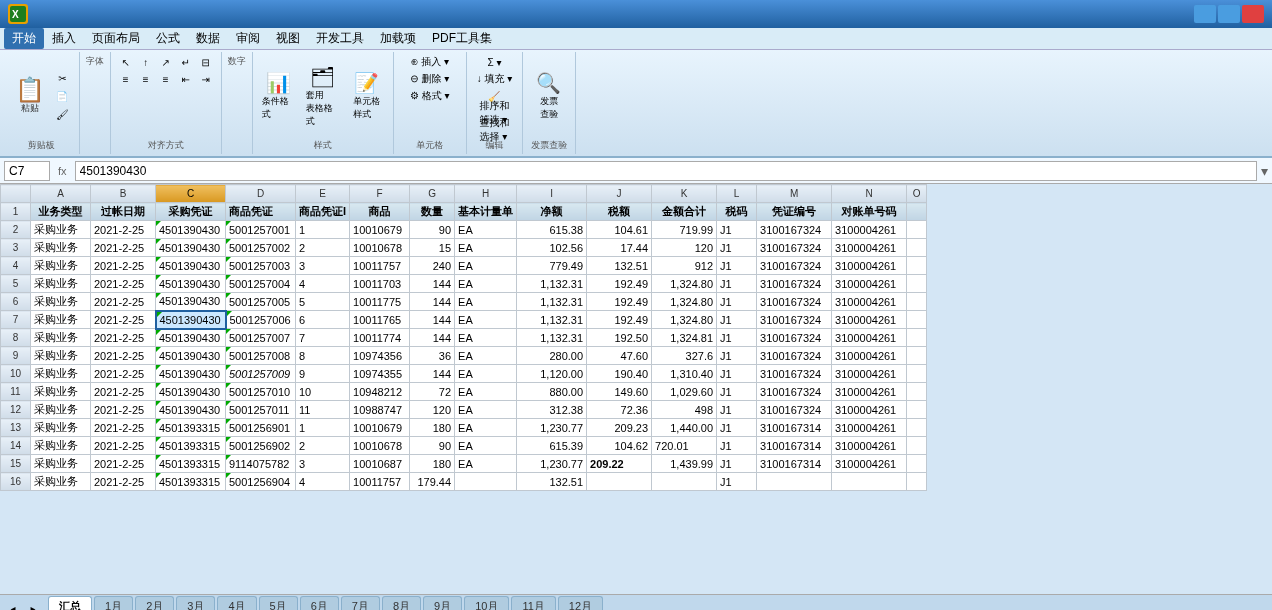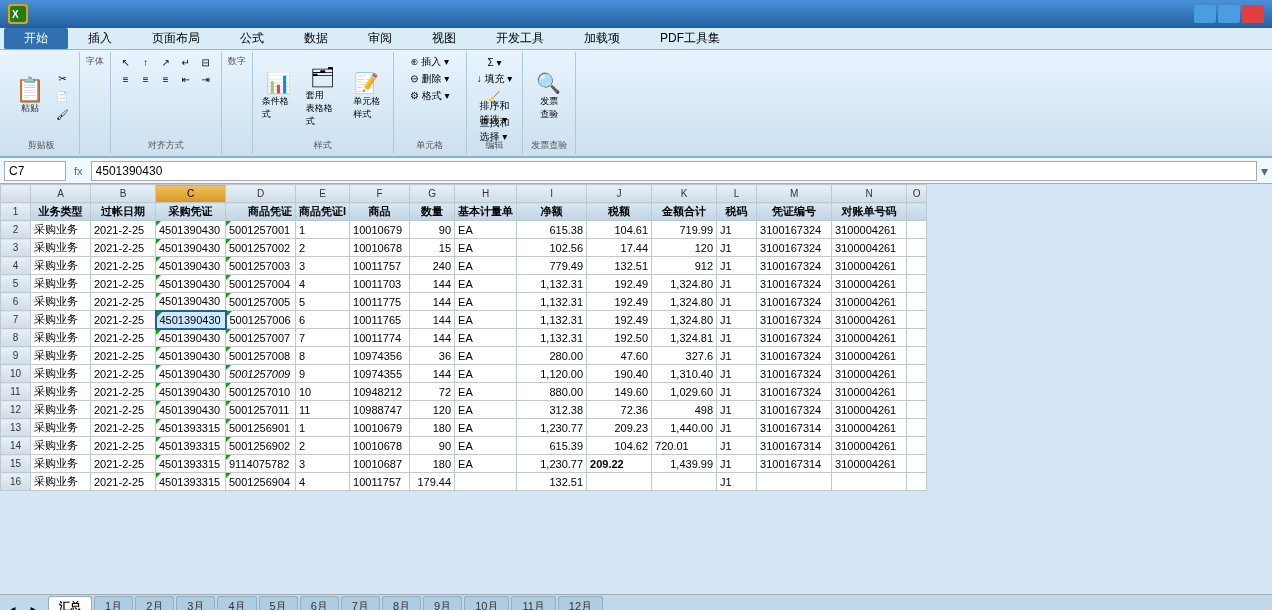--- a/index.html
+++ b/index.html
@@ -33,41 +33,41 @@
     
     .menu-bar {
       background: #d9ecf7;
       height: 22px;
       display: flex;
       align-items: center;
       padding: 0 4px;
       border-bottom: 1px solid #aac;
     }
     .menu-item {
-      padding: 2px 20px;
+      padding: 2px 8px;
       cursor: pointer;
       font-size: 12px;
       color: #000;
       border-radius: 2px;
     }
     .menu-item:hover, .menu-item.active { background: #b8d4e8; }
     .menu-item.active { background: #3070b0; color: white; }
 
     
     .formula-bar {
       background: #f0f8ff;
       height: 26px;
       display: flex;
       align-items: center;
       border-bottom: 1px solid #aaa;
       padding: 0 4px;
       gap: 4px;
     }
     .cell-ref {
-      width: 62px;
+      width: 46px;
       border: 1px solid #aaa;
       padding: 2px 4px;
       font-size: 12px;
       background: white;
     }
     .formula-icon { color: #666; font-size: 11px; padding: 0 4px; }
     .formula-input {
       flex: 1;
       border: 1px solid #aaa;
       padding: 2px 4px;
@@ -358,21 +358,21 @@
           <th class="col-header" style="width: 75px; min-width: 75px;">N</th>
           <th class="col-header" style="width: 20px; min-width: 20px;">O</th>
         </tr>
     </thead>
     <tbody id="grid-body">
     <tr>
           <td class="row-header">1</td>
           <td style="width: 60px; min-width: 60px; background: linear-gradient(rgb(216, 232, 240), rgb(192, 212, 228)); font-weight: bold; text-align: center;">业务类型</td>
           <td style="width: 65px; min-width: 65px; background: linear-gradient(rgb(216, 232, 240), rgb(192, 212, 228)); font-weight: bold; text-align: center;">过帐日期</td>
           <td style="width: 70px; min-width: 70px; background: linear-gradient(rgb(216, 232, 240), rgb(192, 212, 228)); font-weight: bold; text-align: center;">采购凭证</td>
-          <td style="width: 70px; min-width: 70px; background: linear-gradient(rgb(216, 232, 240), rgb(192, 212, 228)); font-weight: bold; text-align: right;">商品凭证</td>
+          <td style="width: 70px; min-width: 70px; background: linear-gradient(rgb(216, 232, 240), rgb(192, 212, 228)); font-weight: bold; text-align: left;">商品凭证</td>
           <td style="width: 50px; min-width: 50px; background: linear-gradient(rgb(216, 232, 240), rgb(192, 212, 228)); font-weight: bold; text-align: center;">商品凭证I</td>
           <td style="width: 60px; min-width: 60px; background: linear-gradient(rgb(216, 232, 240), rgb(192, 212, 228)); font-weight: bold; text-align: center;">商品</td>
           <td style="width: 45px; min-width: 45px; background: linear-gradient(rgb(216, 232, 240), rgb(192, 212, 228)); font-weight: bold; text-align: center;">数量</td>
           <td style="width: 50px; min-width: 50px; background: linear-gradient(rgb(216, 232, 240), rgb(192, 212, 228)); font-weight: bold; text-align: center;">基本计量单</td>
           <td style="width: 70px; min-width: 70px; background: linear-gradient(rgb(216, 232, 240), rgb(192, 212, 228)); font-weight: bold; text-align: center;">净额</td>
           <td style="width: 65px; min-width: 65px; background: linear-gradient(rgb(216, 232, 240), rgb(192, 212, 228)); font-weight: bold; text-align: center;">税额</td>
           <td style="width: 65px; min-width: 65px; background: linear-gradient(rgb(216, 232, 240), rgb(192, 212, 228)); font-weight: bold; text-align: center;">金额合计</td>
           <td style="width: 40px; min-width: 40px; background: linear-gradient(rgb(216, 232, 240), rgb(192, 212, 228)); font-weight: bold; text-align: center;">税码</td>
           <td style="width: 75px; min-width: 75px; background: linear-gradient(rgb(216, 232, 240), rgb(192, 212, 228)); font-weight: bold; text-align: center;">凭证编号</td>
           <td style="width: 75px; min-width: 75px; background: linear-gradient(rgb(216, 232, 240), rgb(192, 212, 228)); font-weight: bold; text-align: center;">对账单号码</td>

